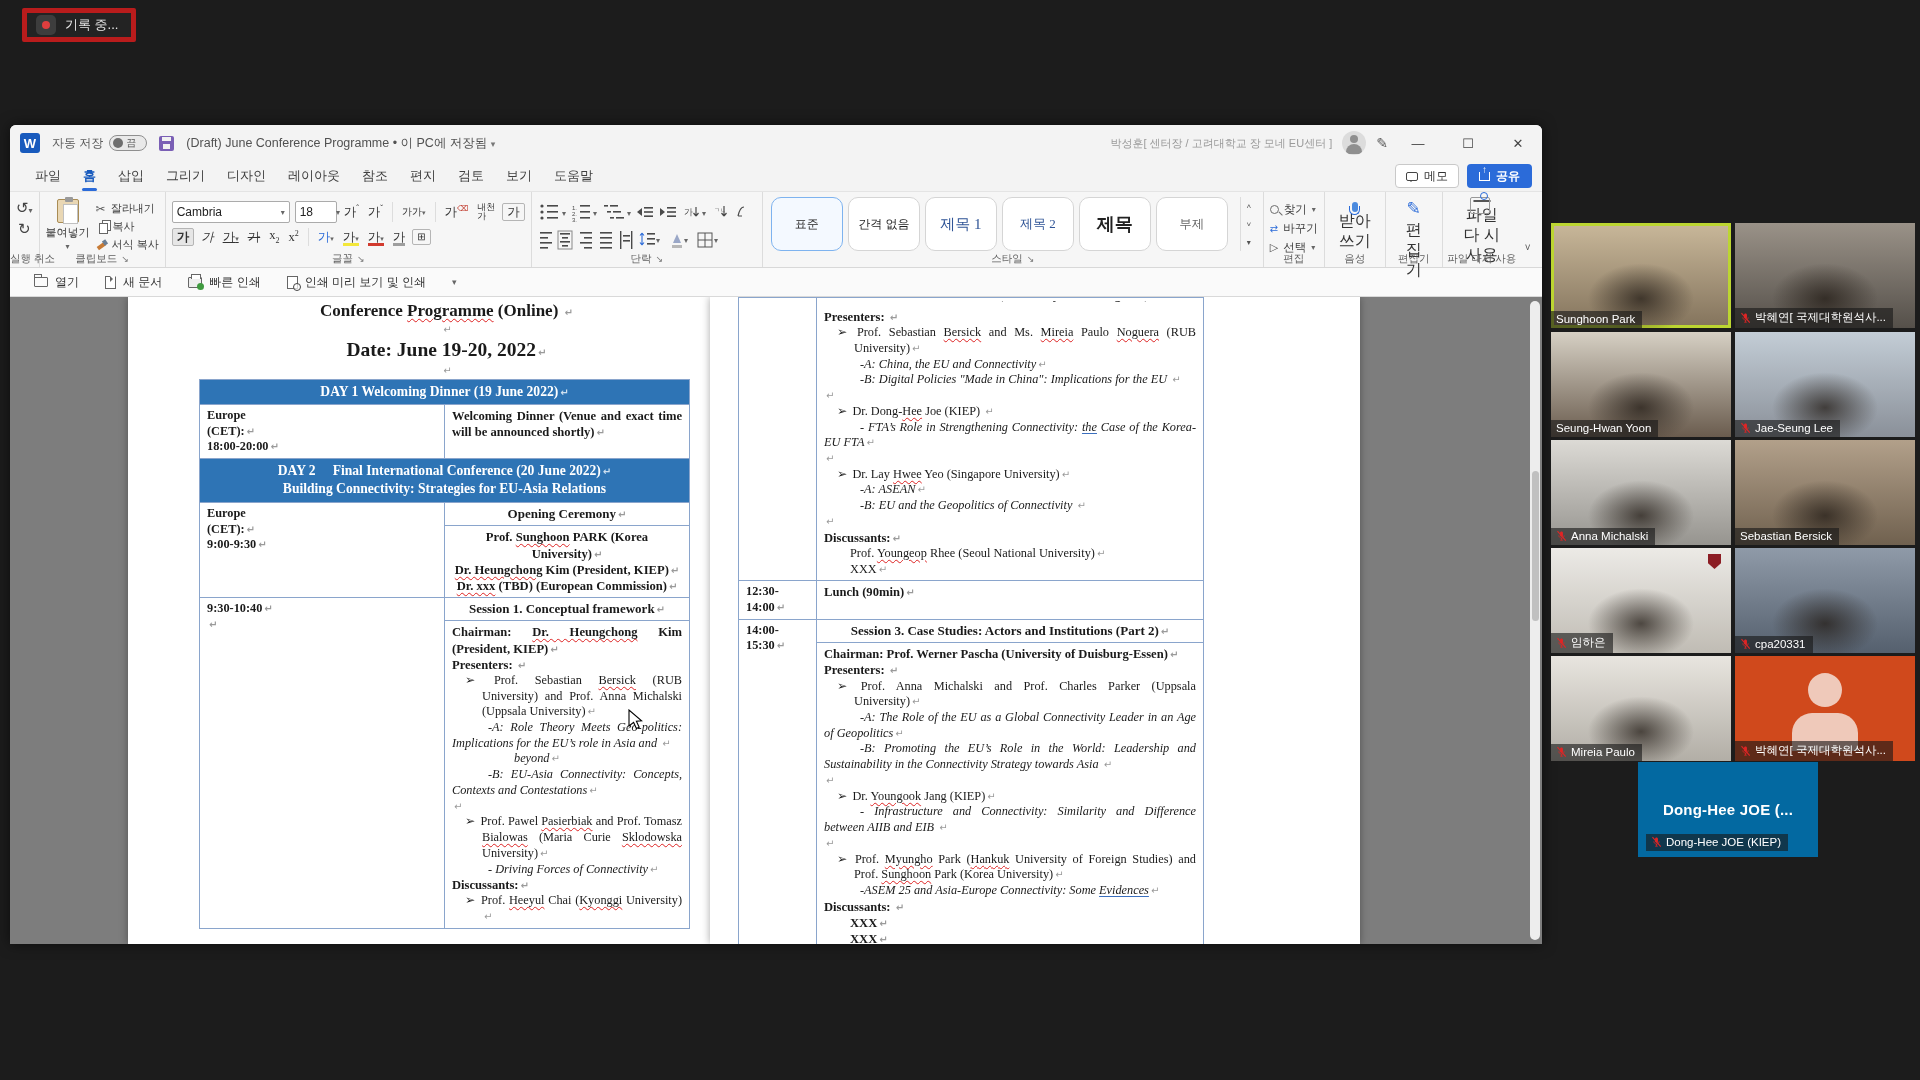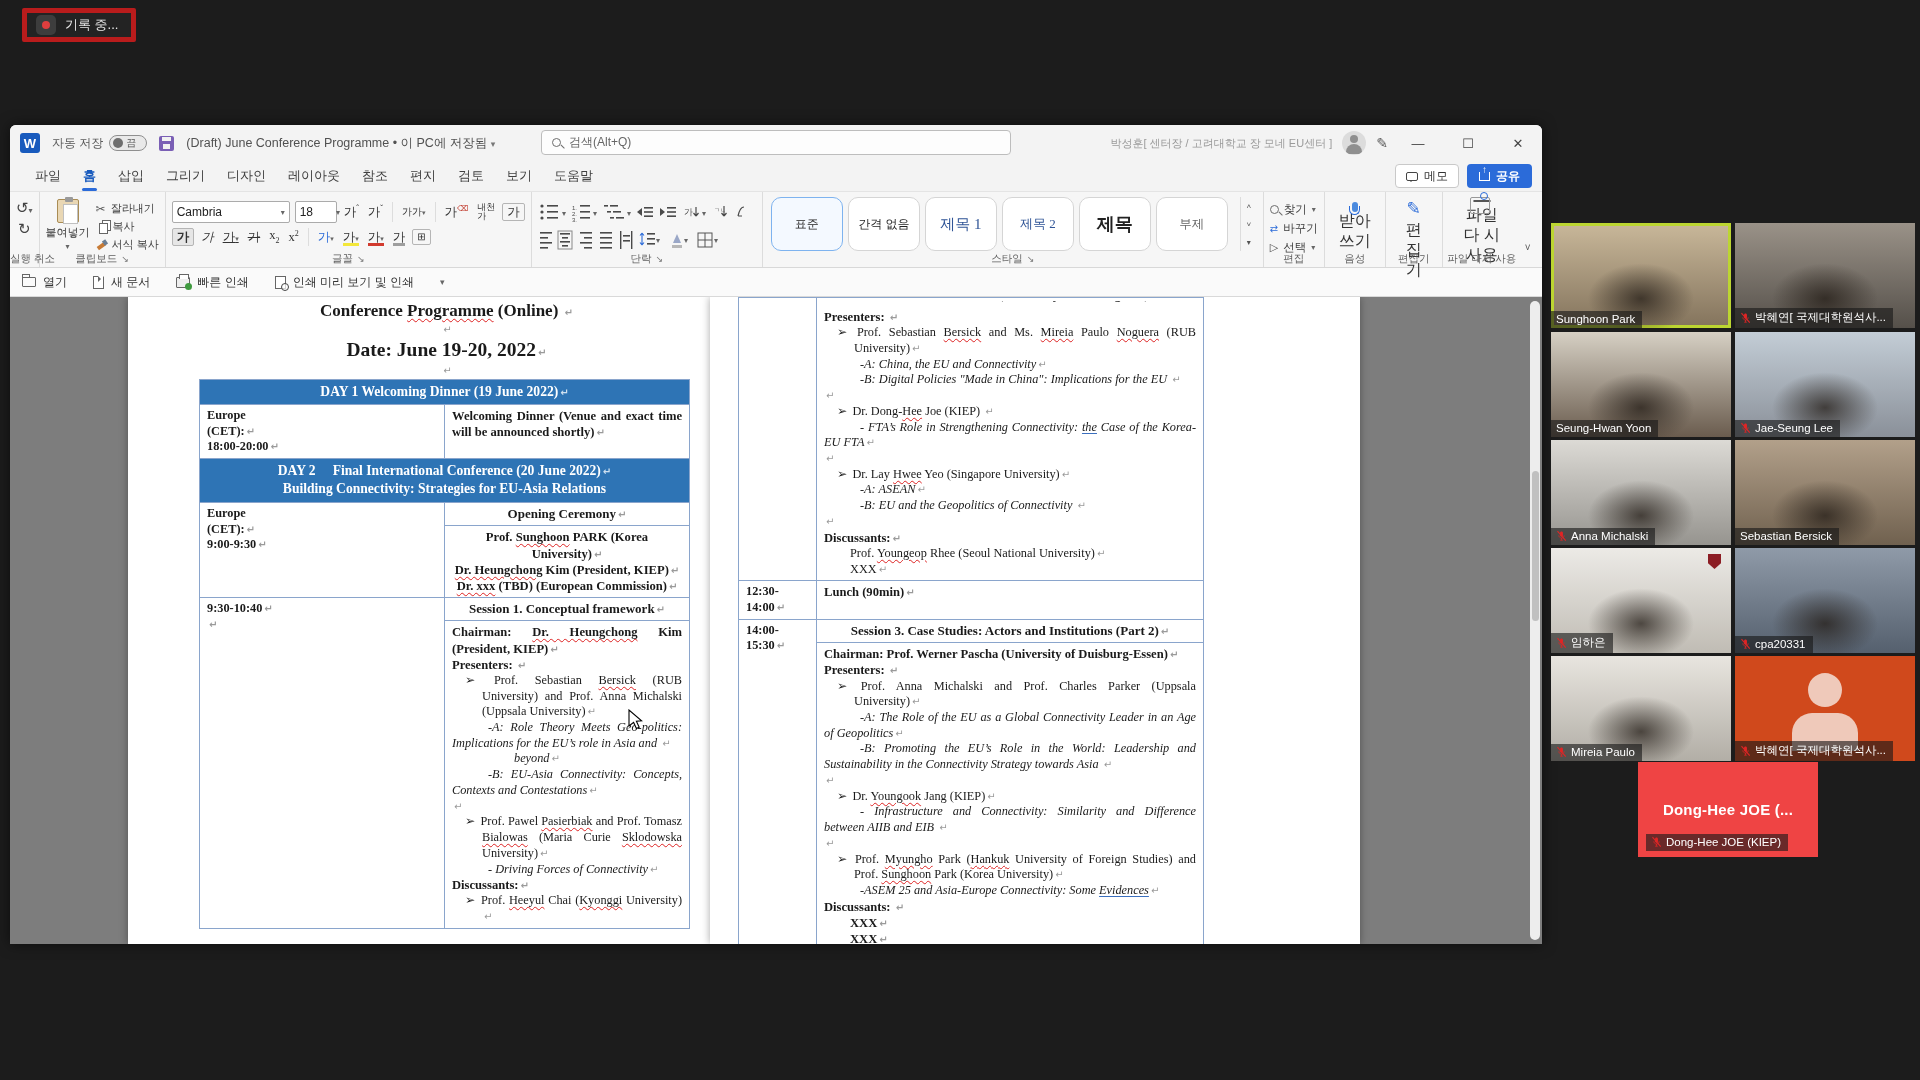--- a/index.html
+++ b/index.html
@@ -123,21 +123,21 @@
   .i-mic::before { content:""; position:absolute; left:2.5px; top:0; width:6px; height:10px; border-radius:3px; background:#4b8ade; }
   .i-mic::after { content:""; position:absolute; left:0; top:4px; width:9px; height:8px; border:1.4px solid #2b6bd9; border-top:none; border-radius:0 0 7px 7px; }
   .i-editpen { font-size:17px; color:#2b6bd9; line-height:1; }
   .i-reuse { width:18px; height:15px; border:1.4px solid #555; border-radius:2px; position:relative; background:#fff; }
   .i-reuse::before { content:""; position:absolute; left:-4px; top:-4px; width:18px; height:15px; border:1.4px solid #999; border-radius:2px; }
   .i-reuse::after { content:""; position:absolute; right:2px; bottom:1px; width:6px; height:6px; border:1.4px solid #2b6bd9; border-radius:50%; }
   .ribbon-chev { display:flex; align-items:flex-end; padding:0 8px 14px 4px; font-size:10px; color:#555; }
 
   
   .qat { height:29px; background:#fafafa; border-bottom:1px solid #d9d9d9; display:flex; align-items:center;
-         padding-left:12px; gap:26px; }
+         padding-left:24px; gap:26px; }
   .qat-item { display:flex; align-items:center; gap:7px; font-size:12px; color:#333; }
   .i-folder { width:14px; height:10px; border:1.3px solid #666; border-radius:1px; position:relative; }
   .i-folder::before { content:""; position:absolute; left:-1px; top:-4px; width:6px; height:3px; border:1.3px solid #666; border-bottom:none; }
   .i-doc { width:11px; height:13px; border:1.3px solid #666; background:#fff; position:relative; }
   .i-doc::before { content:""; position:absolute; right:-1px; top:-1px; border:3px solid transparent; border-left-color:#666; border-top-color:#fff; }
   .i-printer { width:14px; height:11px; border:1.3px solid #666; border-radius:1px; position:relative; background:#eee; }
   .i-printer::before { content:""; position:absolute; left:2px; top:-4px; width:8px; height:4px; border:1.3px solid #666; border-bottom:none; background:#fff; }
   .i-printer::after { content:""; position:absolute; right:-3px; bottom:-3px; width:7px; height:7px; border-radius:50%; background:#3f9a3f; }
   .i-docmag { width:11px; height:13px; border:1.3px solid #666; background:#fff; position:relative; }
   .i-docmag::after { content:""; position:absolute; right:-4px; bottom:-3px; width:6px; height:6px; border:1.4px solid #444; border-radius:50%; background:rgba(255,255,255,.7); }
@@ -227,24 +227,20 @@
           <span class="knob"></span>
           <span class="tlab">끔</span>
         </span>
       </div>
       <div class="i-floppy"></div>
       <div class="doc-title-text">
         <span>(Draft) June Conference Programme</span>
         <span>•</span>
         <span>이 PC에 저장됨</span>
         <span class="chev">▾</span>
-      </div>
-      <div class="searchbox">
-        <span class="i-mag"></span>
-        <span>검색(Alt+Q)</span>
       </div>
       <div class="tb-right">
         <span class="account">박성훈[ 센터장 / 고려대학교 장 모네 EU센터 ]</span>
         <span class="i-person"></span>
         <span class="i-pen">✎</span>
         <span class="winbtn">—</span>
         <span class="winbtn">☐</span>
         <span class="winbtn">✕</span>
       </div>
     </div>
@@ -771,21 +767,21 @@
         <div class="name-chip">
           <svg width="11" height="12" viewBox="0 0 12 12">
             <path d="M6 1.1c-.9 0-1.6.7-1.6 1.6v2.5c0 .9.7 1.6 1.6 1.6s1.6-.7 1.6-1.6V2.7C7.6 1.8 6.9 1.1 6 1.1z" fill="#e02525"></path>
             <path d="M3.1 5.3c0 1.6 1.3 2.9 2.9 2.9s2.9-1.3 2.9-2.9" stroke="#e02525" fill="none" stroke-width=".9"></path>
             <path d="M6 8.2v2.1 M4.6 10.6h2.8" stroke="#e02525" stroke-width=".9"></path>
             <path d="M1.6.8l9 10.2" stroke="#e02525" stroke-width="1.2"></path>
           </svg>
           <span>박혜연[ 국제대학원석사...</span>
         </div>
       </div>
-      <div class="tile bigname-tile" style="left: 1638px; top: 762px; width: 180px; height: 95px; background: #ef4444;">
+      <div class="tile bigname-tile" style="left: 1638px; top: 762px; width: 180px; height: 95px; background: #0369a1;">
         <div class="bigname">Dong-Hee JOE (...</div>
         <div class="name-chip" style="bottom: 6px; left: 8px;">
           <svg width="11" height="12" viewBox="0 0 12 12">
             <path d="M6 1.1c-.9 0-1.6.7-1.6 1.6v2.5c0 .9.7 1.6 1.6 1.6s1.6-.7 1.6-1.6V2.7C7.6 1.8 6.9 1.1 6 1.1z" fill="#e02525"></path>
             <path d="M3.1 5.3c0 1.6 1.3 2.9 2.9 2.9s2.9-1.3 2.9-2.9" stroke="#e02525" fill="none" stroke-width=".9"></path>
             <path d="M6 8.2v2.1 M4.6 10.6h2.8" stroke="#e02525" stroke-width=".9"></path>
             <path d="M1.6.8l9 10.2" stroke="#e02525" stroke-width="1.2"></path>
           </svg>
           <span>Dong-Hee JOE (KIEP)</span>
         </div>

